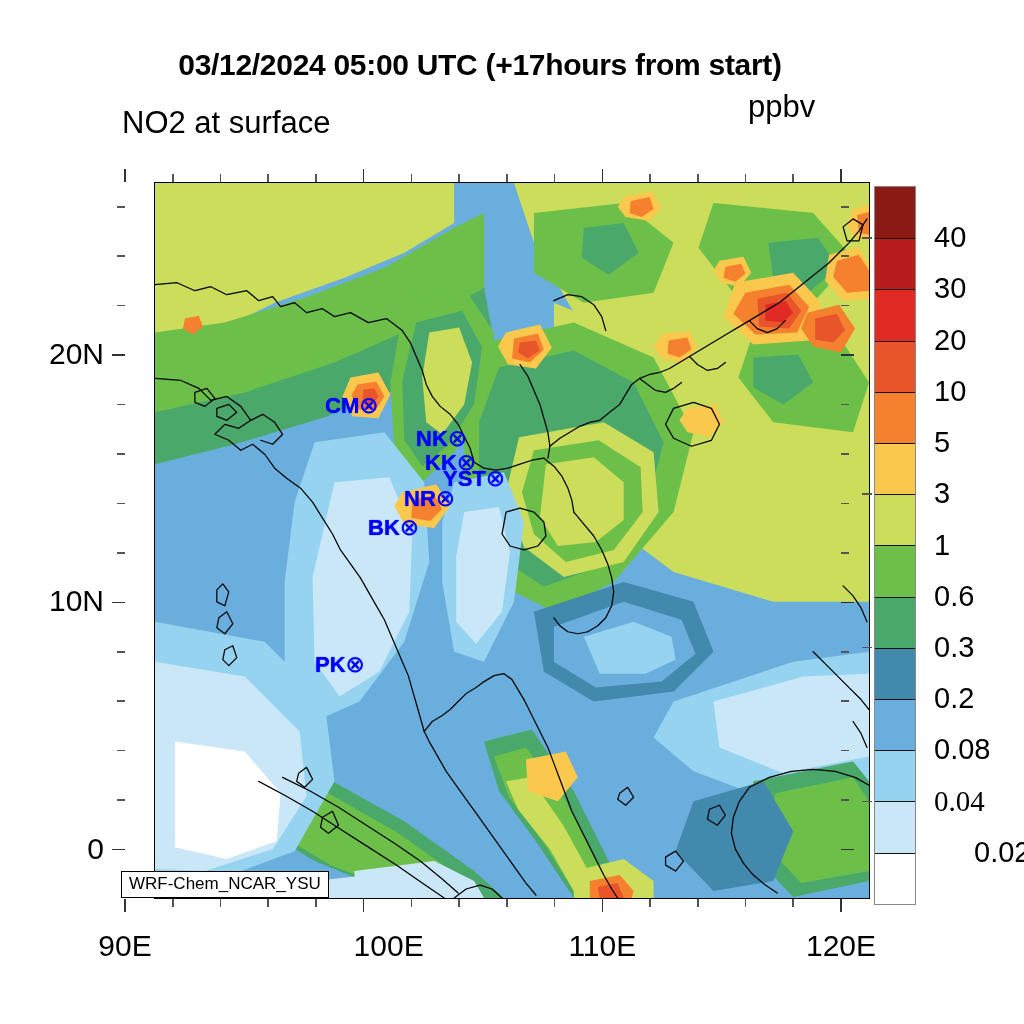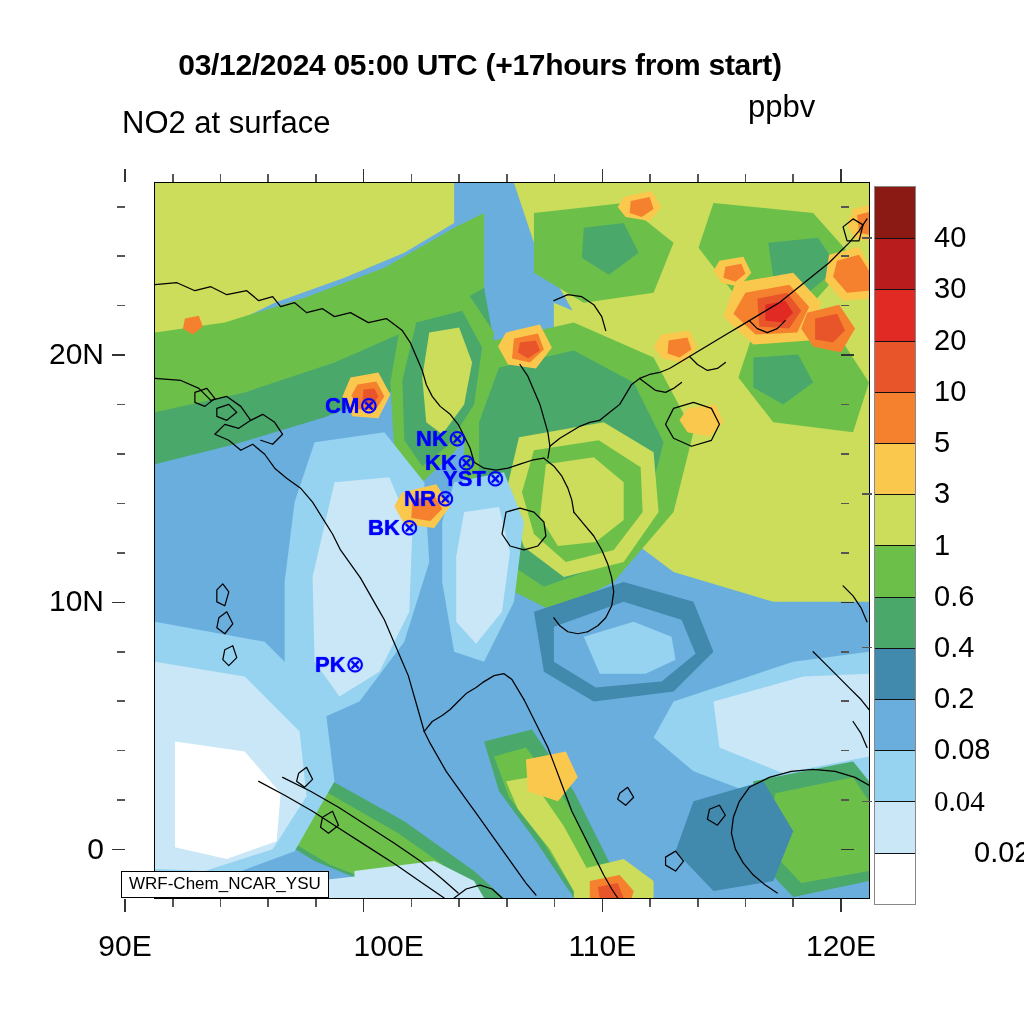--- a/index.html
+++ b/index.html
@@ -340,21 +340,21 @@
   </div>
 <div id="cbar-labels">
     <div class="cblabel" style="top: 237.214px;">40</div>
     <div class="cblabel" style="top: 288.429px;">30</div>
     <div class="cblabel" style="top: 339.643px;">20</div>
     <div class="cblabel" style="top: 390.857px; text-align: center;">10</div>
     <div class="cblabel" style="top: 442.071px;">5</div>
     <div class="cblabel" style="top: 493.286px;">3</div>
     <div class="cblabel" style="top: 544.5px;">1</div>
     <div class="cblabel" style="top: 595.714px;">0.6</div>
-    <div class="cblabel" style="top: 646.929px;">0.4</div>
+    <div class="cblabel" style="top: 646.929px;">0.3</div>
     <div class="cblabel" style="top: 698.143px;">0.2</div>
     <div class="cblabel" style="top: 749.357px;">0.08</div>
     <div class="cblabel" style="top: 800.571px; font-family: Liberation Serif, serif;">0.04</div>
     <div class="cblabel" style="top: 851.786px; margin-left: 40px;">0.02</div>
     <div class="cbtick" style="top: 237.214px;"></div>
     <div class="cbtick" style="top: 493.286px;"></div>
     <div class="cbtick" style="top: 646.929px;"></div>
     <div class="cbtick" style="top: 800.571px;"></div>
   </div>
 

